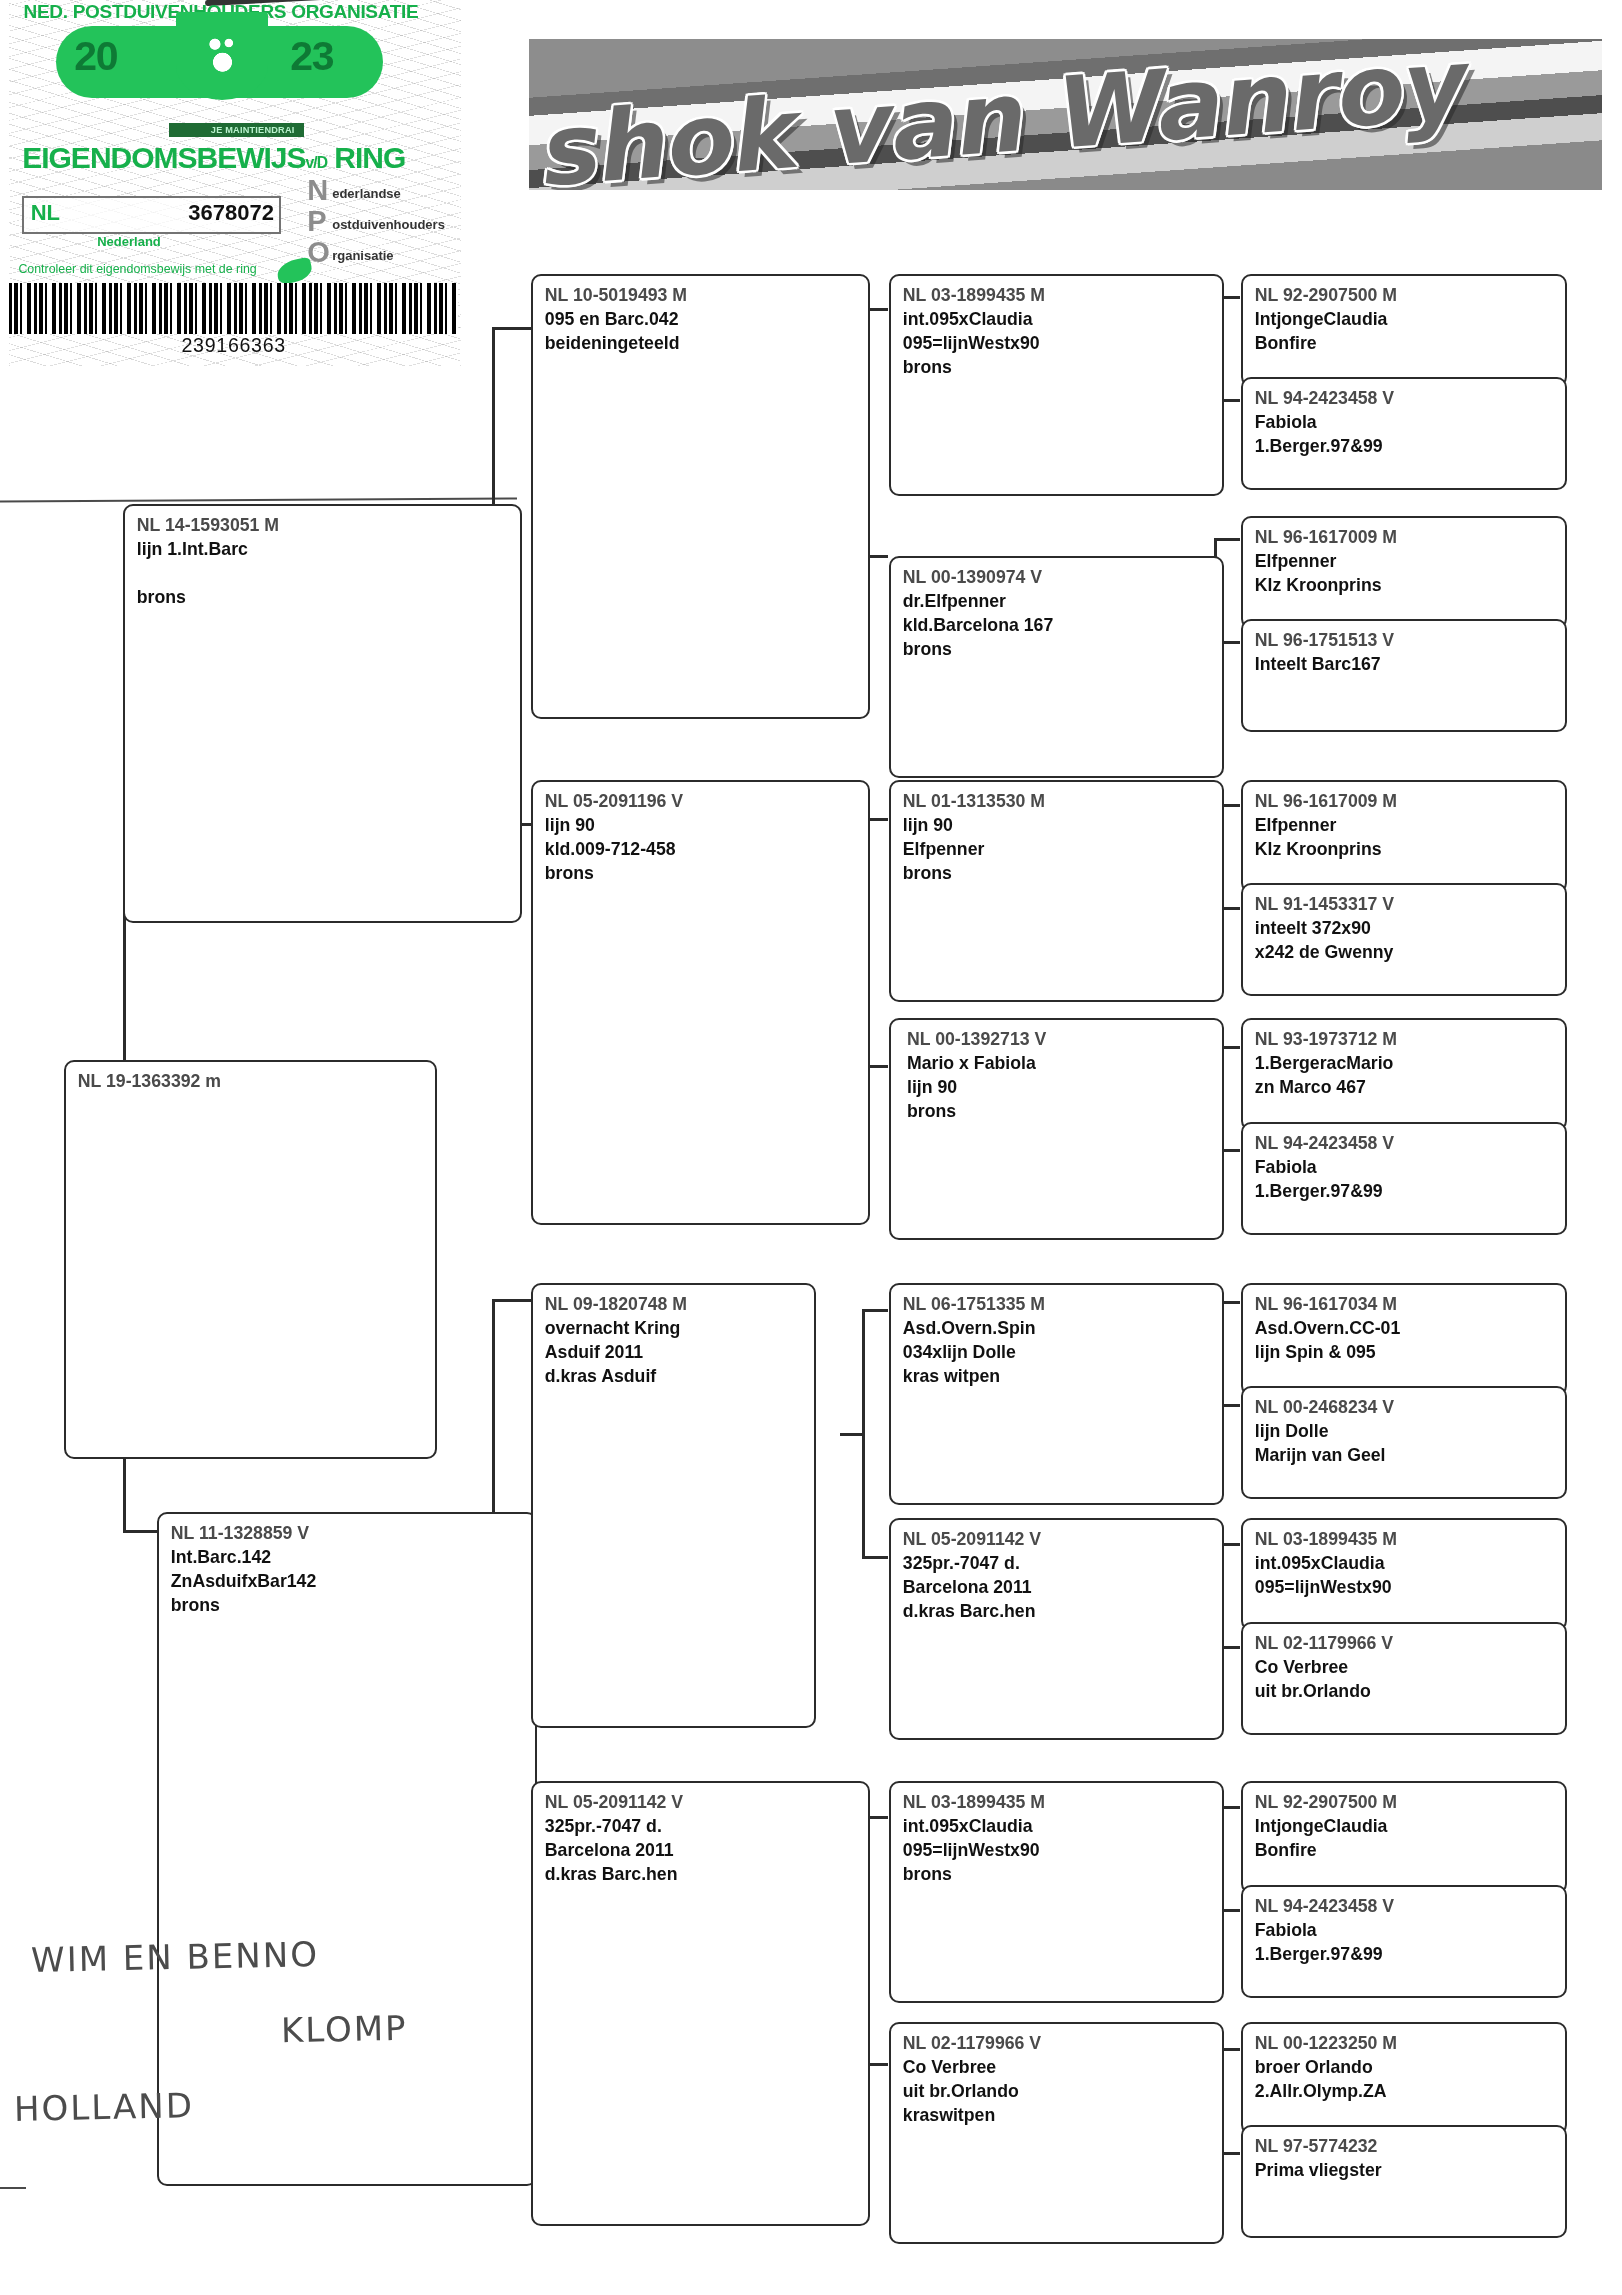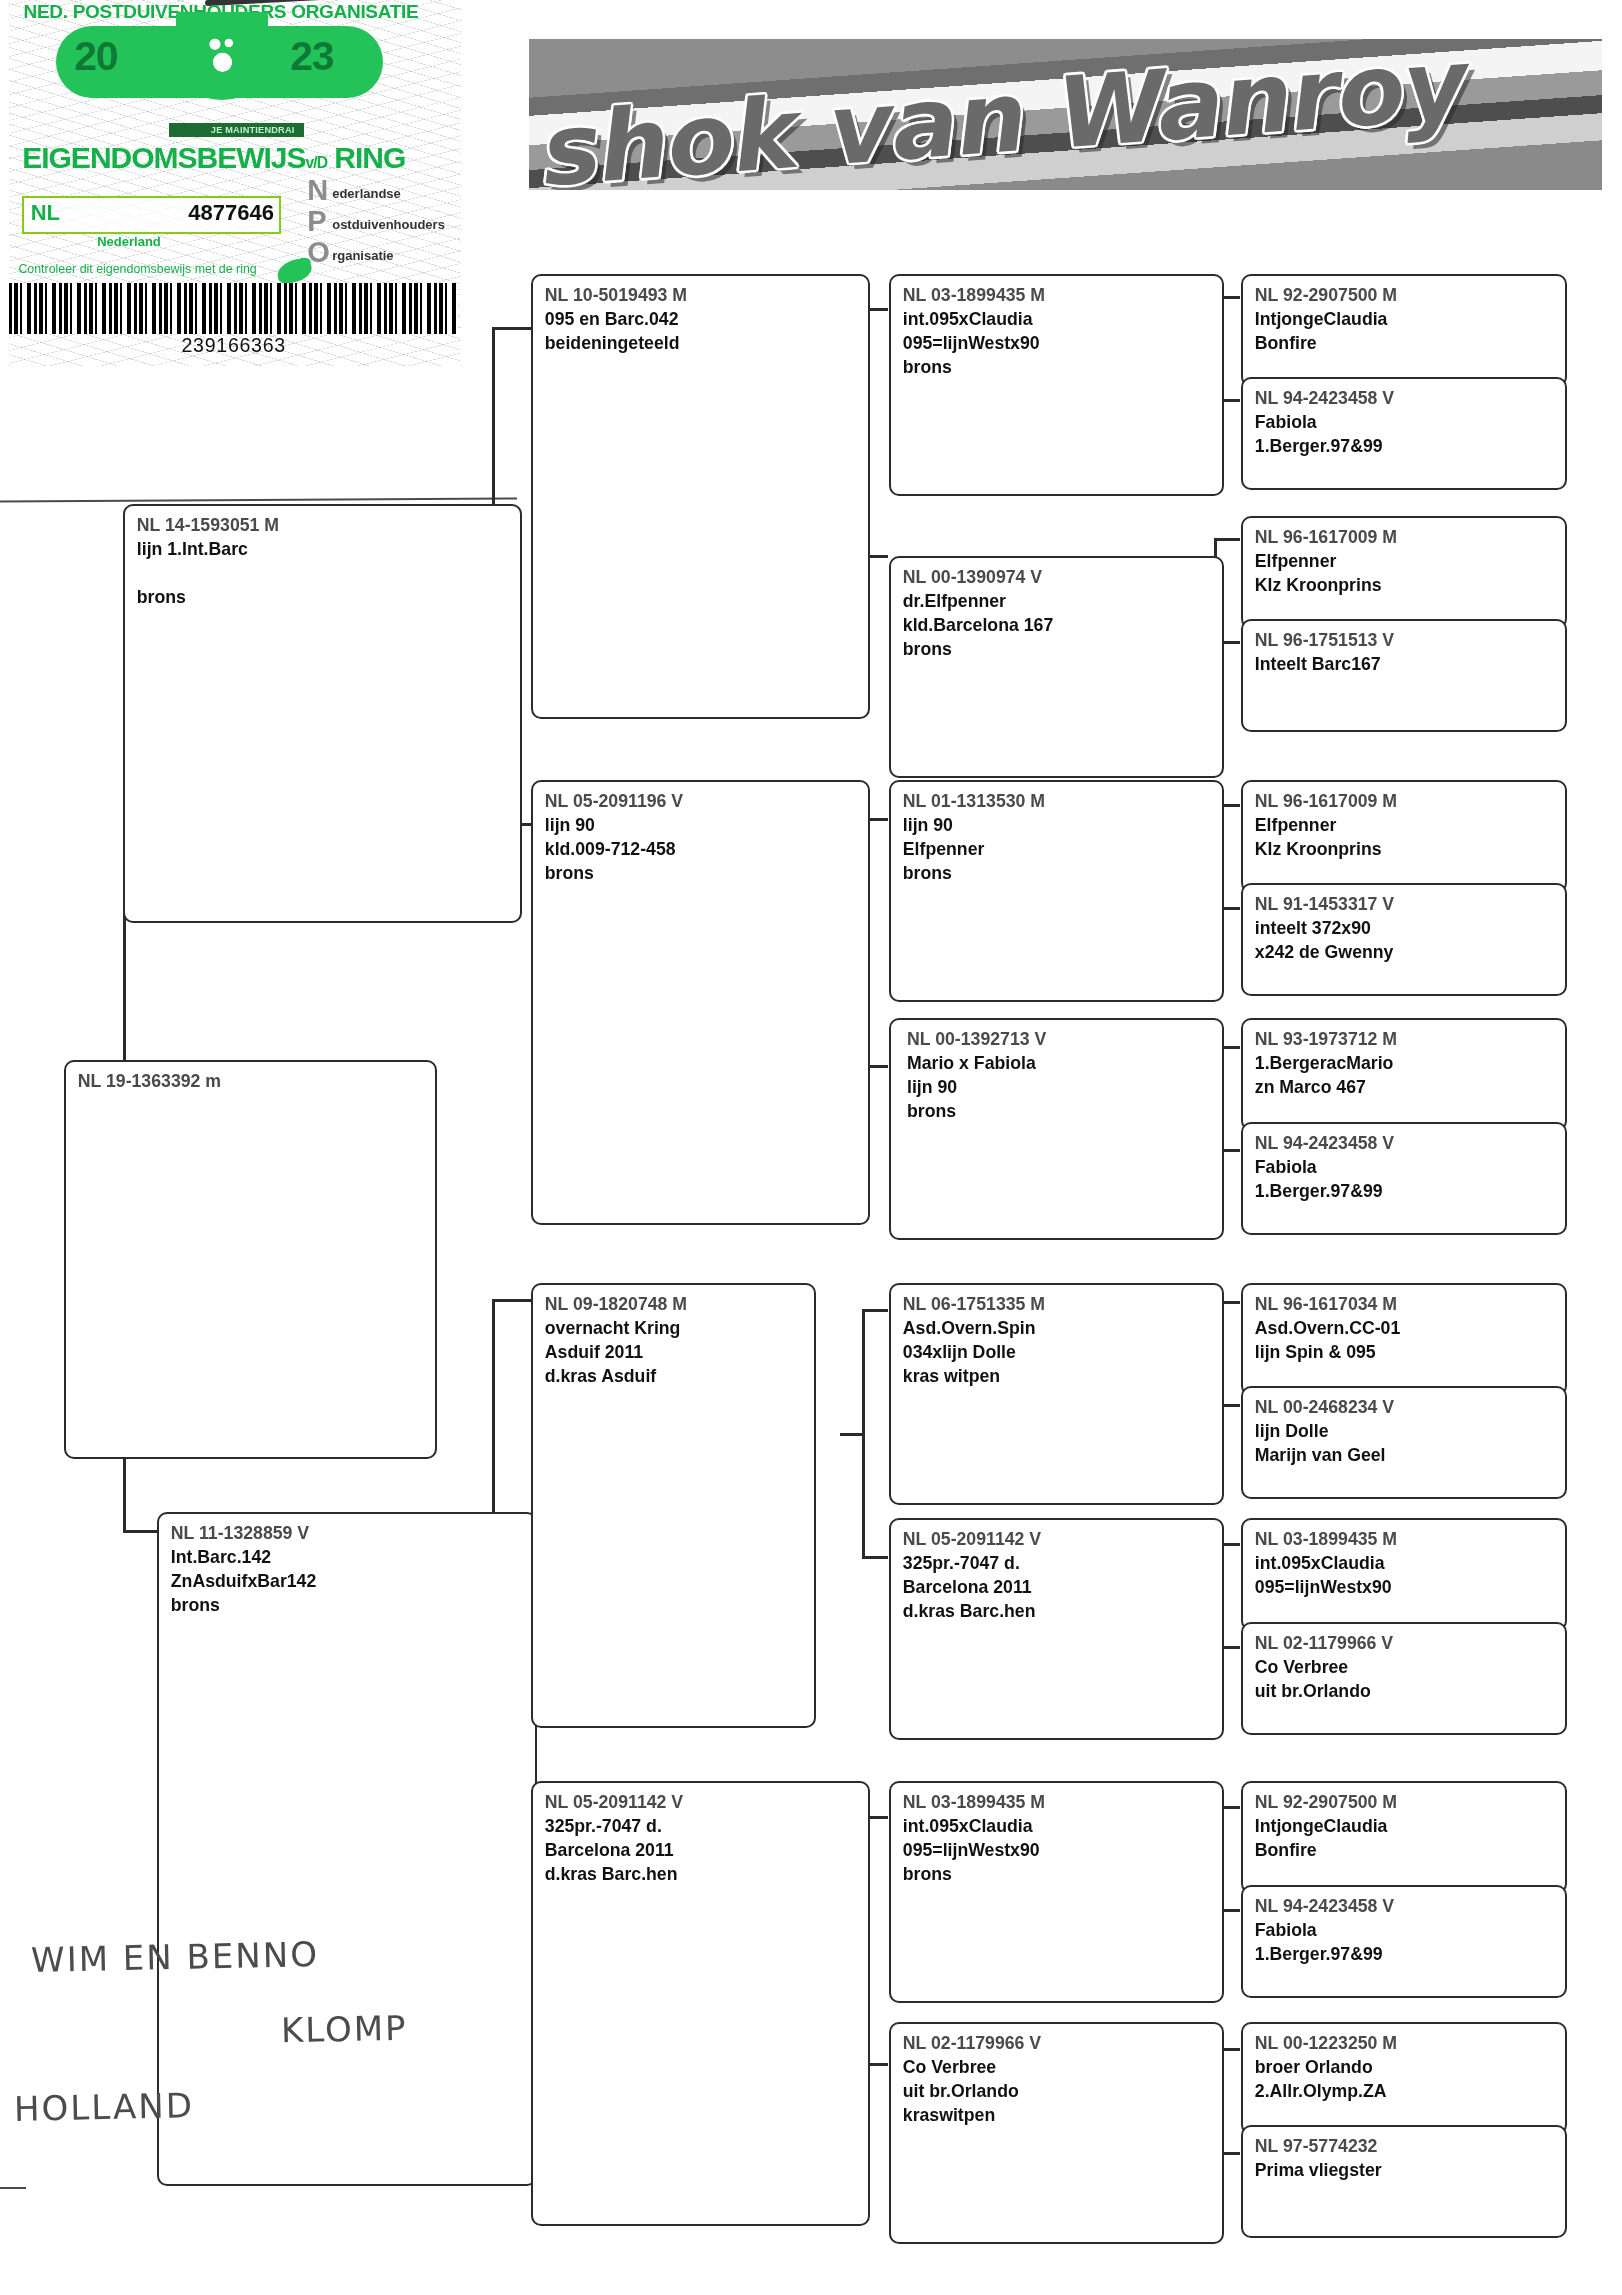--- a/index.html
+++ b/index.html
@@ -57,21 +57,21 @@
     text-align:center; line-height:14.4px; letter-spacing:0.2px;padding-left:32px;
   }
   #ring-cert .eig{
     position:absolute; left:13px; top:141px;
     font-size:30px; font-weight:bold; color:#16b04b; letter-spacing:-1px;
     white-space:nowrap;
   }
   #ring-cert .eig .sm{ font-size:15.7px; }
   #ring-cert .numbox{
     position:absolute; left:13px; top:196px; width:255px; height:34px;
-    border:2px solid #84cc16; background:rgba(255,255,255,.75);
+    border:2px solid #737373; background:rgba(255,255,255,.75);
   }
   #ring-cert .numbox .nl{
     position:absolute; left:6.5px; top:2px; font-size:22px; font-weight:bold; color:#16b04b;
   }
   #ring-cert .numbox .dig{
     position:absolute; right:5.2px; top:2px; font-size:22px; font-weight:bold; color:#111;
   }
   #ring-cert .land{
     position:absolute; left:88px; top:234px; font-size:13px; font-weight:bold; color:#16b04b;
   }
@@ -179,21 +179,21 @@
   <div class="yearpill"></div>
   <div class="crest"></div>
   <div class="yr left">20</div>
   <div class="yr right">23</div>
   <div class="motto">JE MAINTIENDRAI</div>
   <div class="eig">
     <span>EIGENDOMSBEWIJS</span><span class="sm">v/D</span> <span>RING</span>
   </div>
   <div class="numbox">
     <span class="nl">NL</span>
-    <span class="dig">4877646</span>
+    <span class="dig">3678072</span>
   </div>
   <div class="land">Nederland</div>
   <div class="npo">
     <div class="row">
       <span class="big">N</span>
       <span class="rest">ederlandse</span>
     </div>
     <div class="row">
       <span class="big">P</span>
       <span class="rest">ostduivenhouders</span>

